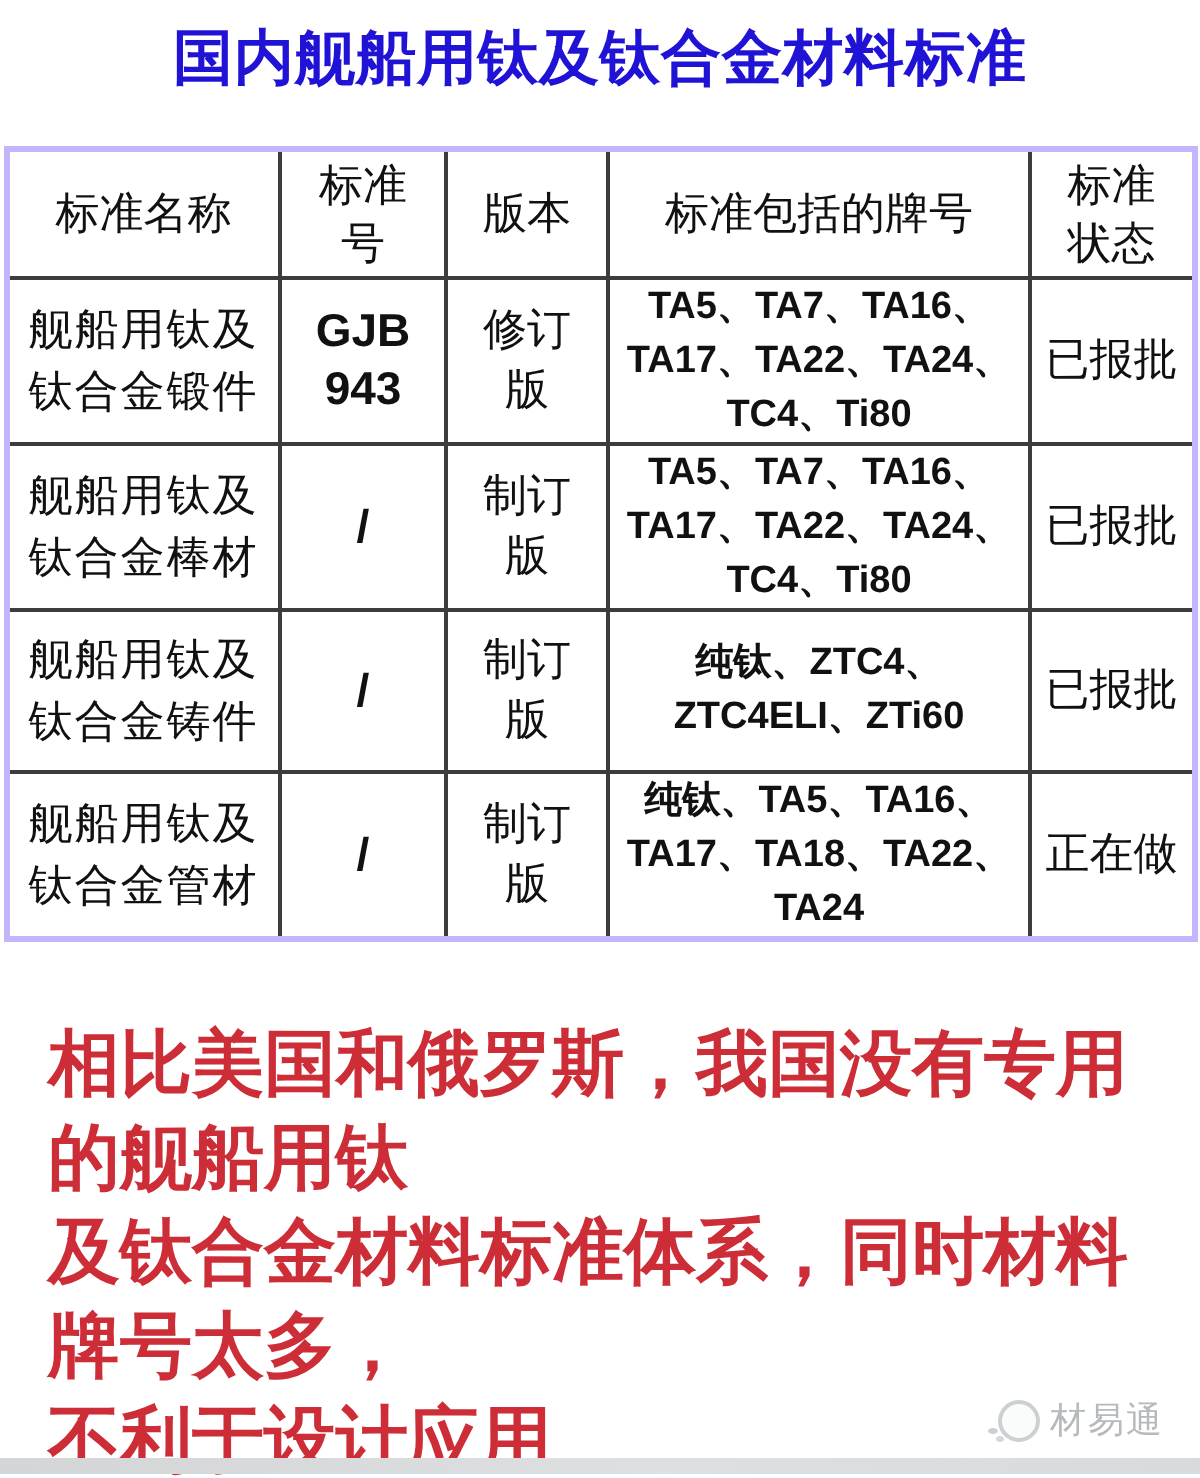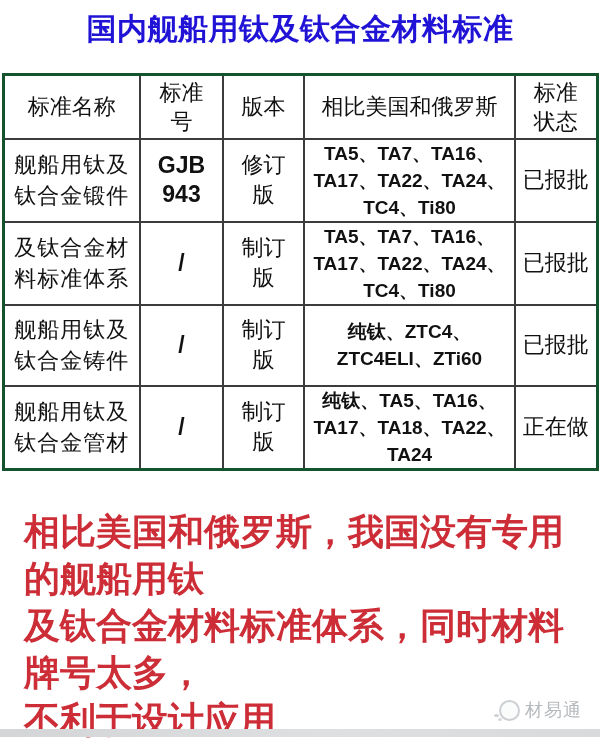--- a/index.html
+++ b/index.html
@@ -23,21 +23,21 @@
     font-weight:bold;
     font-size:30px;
     letter-spacing:0.5px;
     color:var(--title-blue);
   }
   table.standards{
     margin:23px auto 0 auto;
     width:594px;
     table-layout:fixed;
     border-collapse:collapse;
-    border:3px solid #14532d;
+    border:3px solid #c4b5fd;
   }
   table.standards col.c1{width:137px;}
   table.standards col.c2{width:83px;}
   table.standards col.c3{width:81px;}
   table.standards col.c4{width:211px;}
   table.standards col.c5{width:82px;}
   table.standards th,
   table.standards td{
     border:2px solid #3c3c3c;
     text-align:center;
@@ -134,34 +134,34 @@
       <col class="c2">
       <col class="c3">
       <col class="c4">
       <col class="c5">
   </colgroup>
   <thead>
     <tr>
       <th class="hdr">标准名称</th>
       <th class="hdr">标准号</th>
       <th class="hdr">版本</th>
-      <th class="hdr">相比美国和俄罗斯</th>
+      <th class="hdr">标准包括的牌号</th>
       <th class="hdr">标准状态</th>
     </tr>
   </thead>
   <tbody>
     <tr>
       <td class="cell-name">舰船用钛及钛合金锻件</td>
       <td class="cell-number">GJB 943</td>
       <td class="cell-version">修订版</td>
       <td class="cell-grades">TA5、TA7、TA16、TA17、TA22、TA24、TC4、Ti80</td>
       <td class="cell-status">已报批</td>
     </tr>
     <tr>
-      <td class="cell-name">及钛合金材料标准体系</td>
+      <td class="cell-name">舰船用钛及钛合金棒材</td>
       <td class="cell-number">/</td>
       <td class="cell-version">制订版</td>
       <td class="cell-grades">TA5、TA7、TA16、TA17、TA22、TA24、TC4、Ti80</td>
       <td class="cell-status">已报批</td>
     </tr>
     <tr>
       <td class="cell-name">舰船用钛及钛合金铸件</td>
       <td class="cell-number">/</td>
       <td class="cell-version">制订版</td>
       <td class="cell-grades">纯钛、ZTC4、ZTC4ELI、ZTi60</td>

